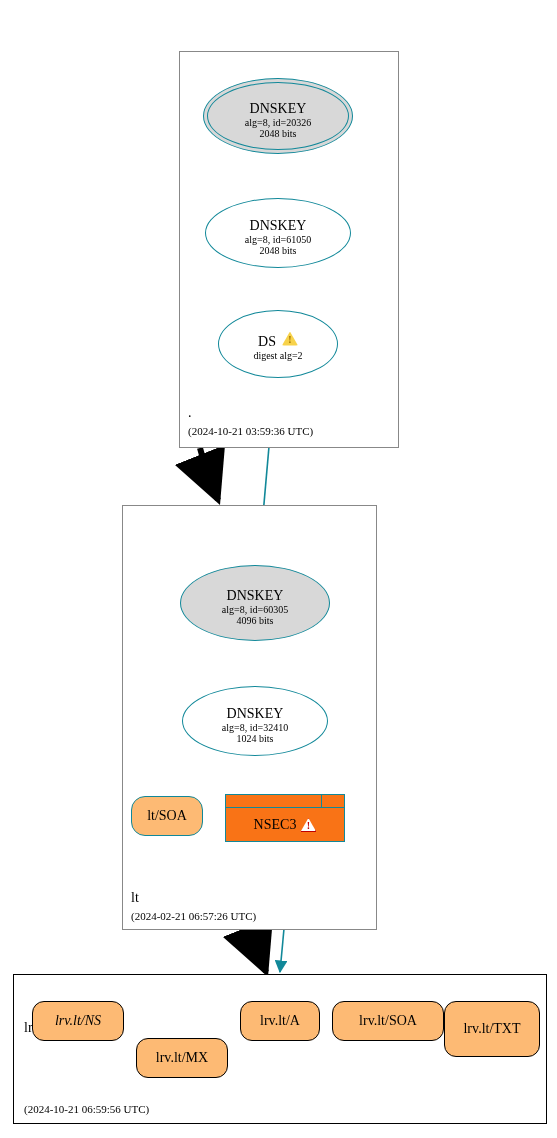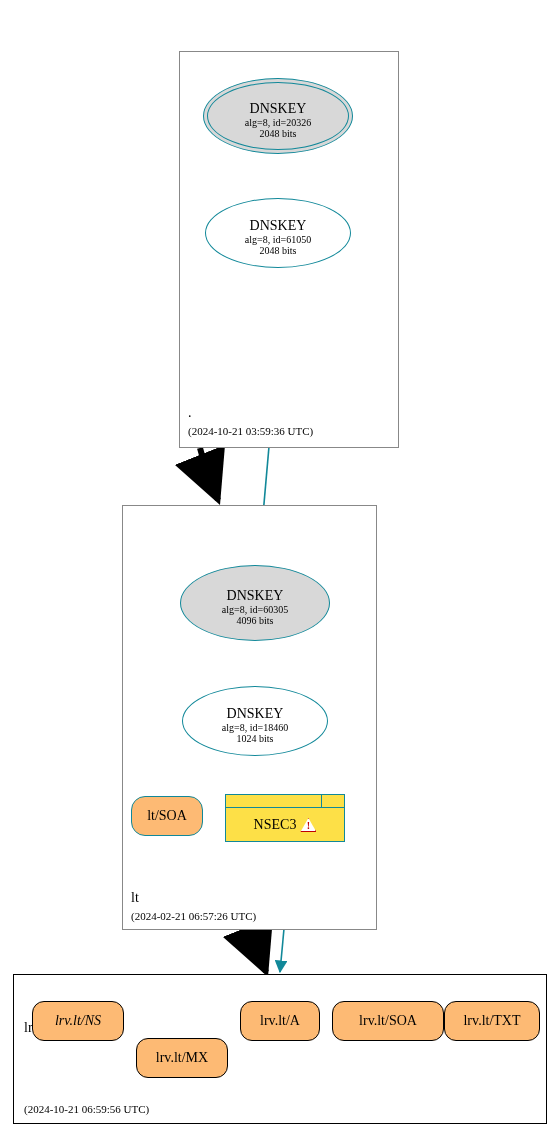--- a/index.html
+++ b/index.html
@@ -54,21 +54,21 @@
     align-items: center;
     justify-content: center;
     background: #fdba74;
     font-size: 14px;
   }
   .roundrect.black { border-color: #000; border-width: 1px; border-radius: 12px; }
   .record {
     position: absolute;
     border: 1.5px solid #118899;
     box-sizing: border-box;
-    background: #fde047;
+    background: #f97316;
   }
   .record .header { display: flex; height: 12px; border-bottom: 1.5px solid #118899; }
   .record .header div:first-child { flex: 1; border-right: 1.5px solid #118899; }
   .record .header div:last-child  { width: 22px; }
   .record .body { display: flex; align-items: center; justify-content: center; height: calc(100% - 12px); font-size: 14px; gap: 4px; }
   .warn-y {
     width: 16px; height: 14px; position: relative; display: inline-block;
   }
   .warn-y::before {
     content: "";
@@ -152,34 +152,41 @@
   <div class="node-sub">alg=8, id=20326</div>
   <div class="node-sub">2048 bits</div>
 </div>
 
 <div class="ellipse" style="left:205px; top:198px; width:146px; height:70px;">
   <div class="node-title">DNSKEY</div>
   <div class="node-sub">alg=8, id=61050</div>
   <div class="node-sub">2048 bits</div>
 </div>
 
+<div class="ellipse" style="left:218px; top:310px; width:120px; height:68px;">
+  <div style="display:flex;align-items:center;gap:6px;">
+    <span class="node-title">DS</span>
+    <span class="warn-y"></span>
+  </div>
+  <div class="node-sub">digest alg=2</div>
+</div>
 
 <div class="zone-box gray" style="left:122px; top:505px; width:255px; height:425px;"></div>
 <div class="zone-label" style="left:131px; top:890px;">lt</div>
 <div class="zone-date" style="left:131px; top:910px;">(2024-02-21 06:57:26 UTC)</div>
 
 <div class="ellipse filled" style="left:180px; top:565px; width:150px; height:76px;">
   <div class="node-title">DNSKEY</div>
   <div class="node-sub">alg=8, id=60305</div>
   <div class="node-sub">4096 bits</div>
 </div>
 
 <div class="ellipse" style="left:182px; top:686px; width:146px; height:70px;">
   <div class="node-title">DNSKEY</div>
-  <div class="node-sub">alg=8, id=18460</div>
+  <div class="node-sub">alg=8, id=32410</div>
   <div class="node-sub">1024 bits</div>
 </div>
 
 <div class="roundrect" style="left:131px; top:796px; width:72px; height:40px;">
   <span>lt/SOA</span>
 </div>
 
 <div class="record" style="left:225px; top:794px; width:120px; height:48px;">
   <div class="header">
         <div></div>
@@ -202,17 +209,17 @@
     </div>
 <div class="roundrect black" style="left:136px; top:1038px; width:92px; height:40px;">
   <span>lrv.lt/MX</span>
     </div>
 <div class="roundrect black" style="left:240px; top:1001px; width:80px; height:40px;">
   <span>lrv.lt/A</span>
     </div>
 <div class="roundrect black" style="left:332px; top:1001px; width:112px; height:40px;">
   <span>lrv.lt/SOA</span>
     </div>
-<div class="roundrect black" style="left:444px; top:1001px; width:96px; height:40px;align-items:center;">
+<div class="roundrect black" style="left:444px; top:1001px; width:96px; height:56px;align-items:center;">
   <span>lrv.lt/TXT</span>
     </div>
 
 </div>
 
 </body></html>

